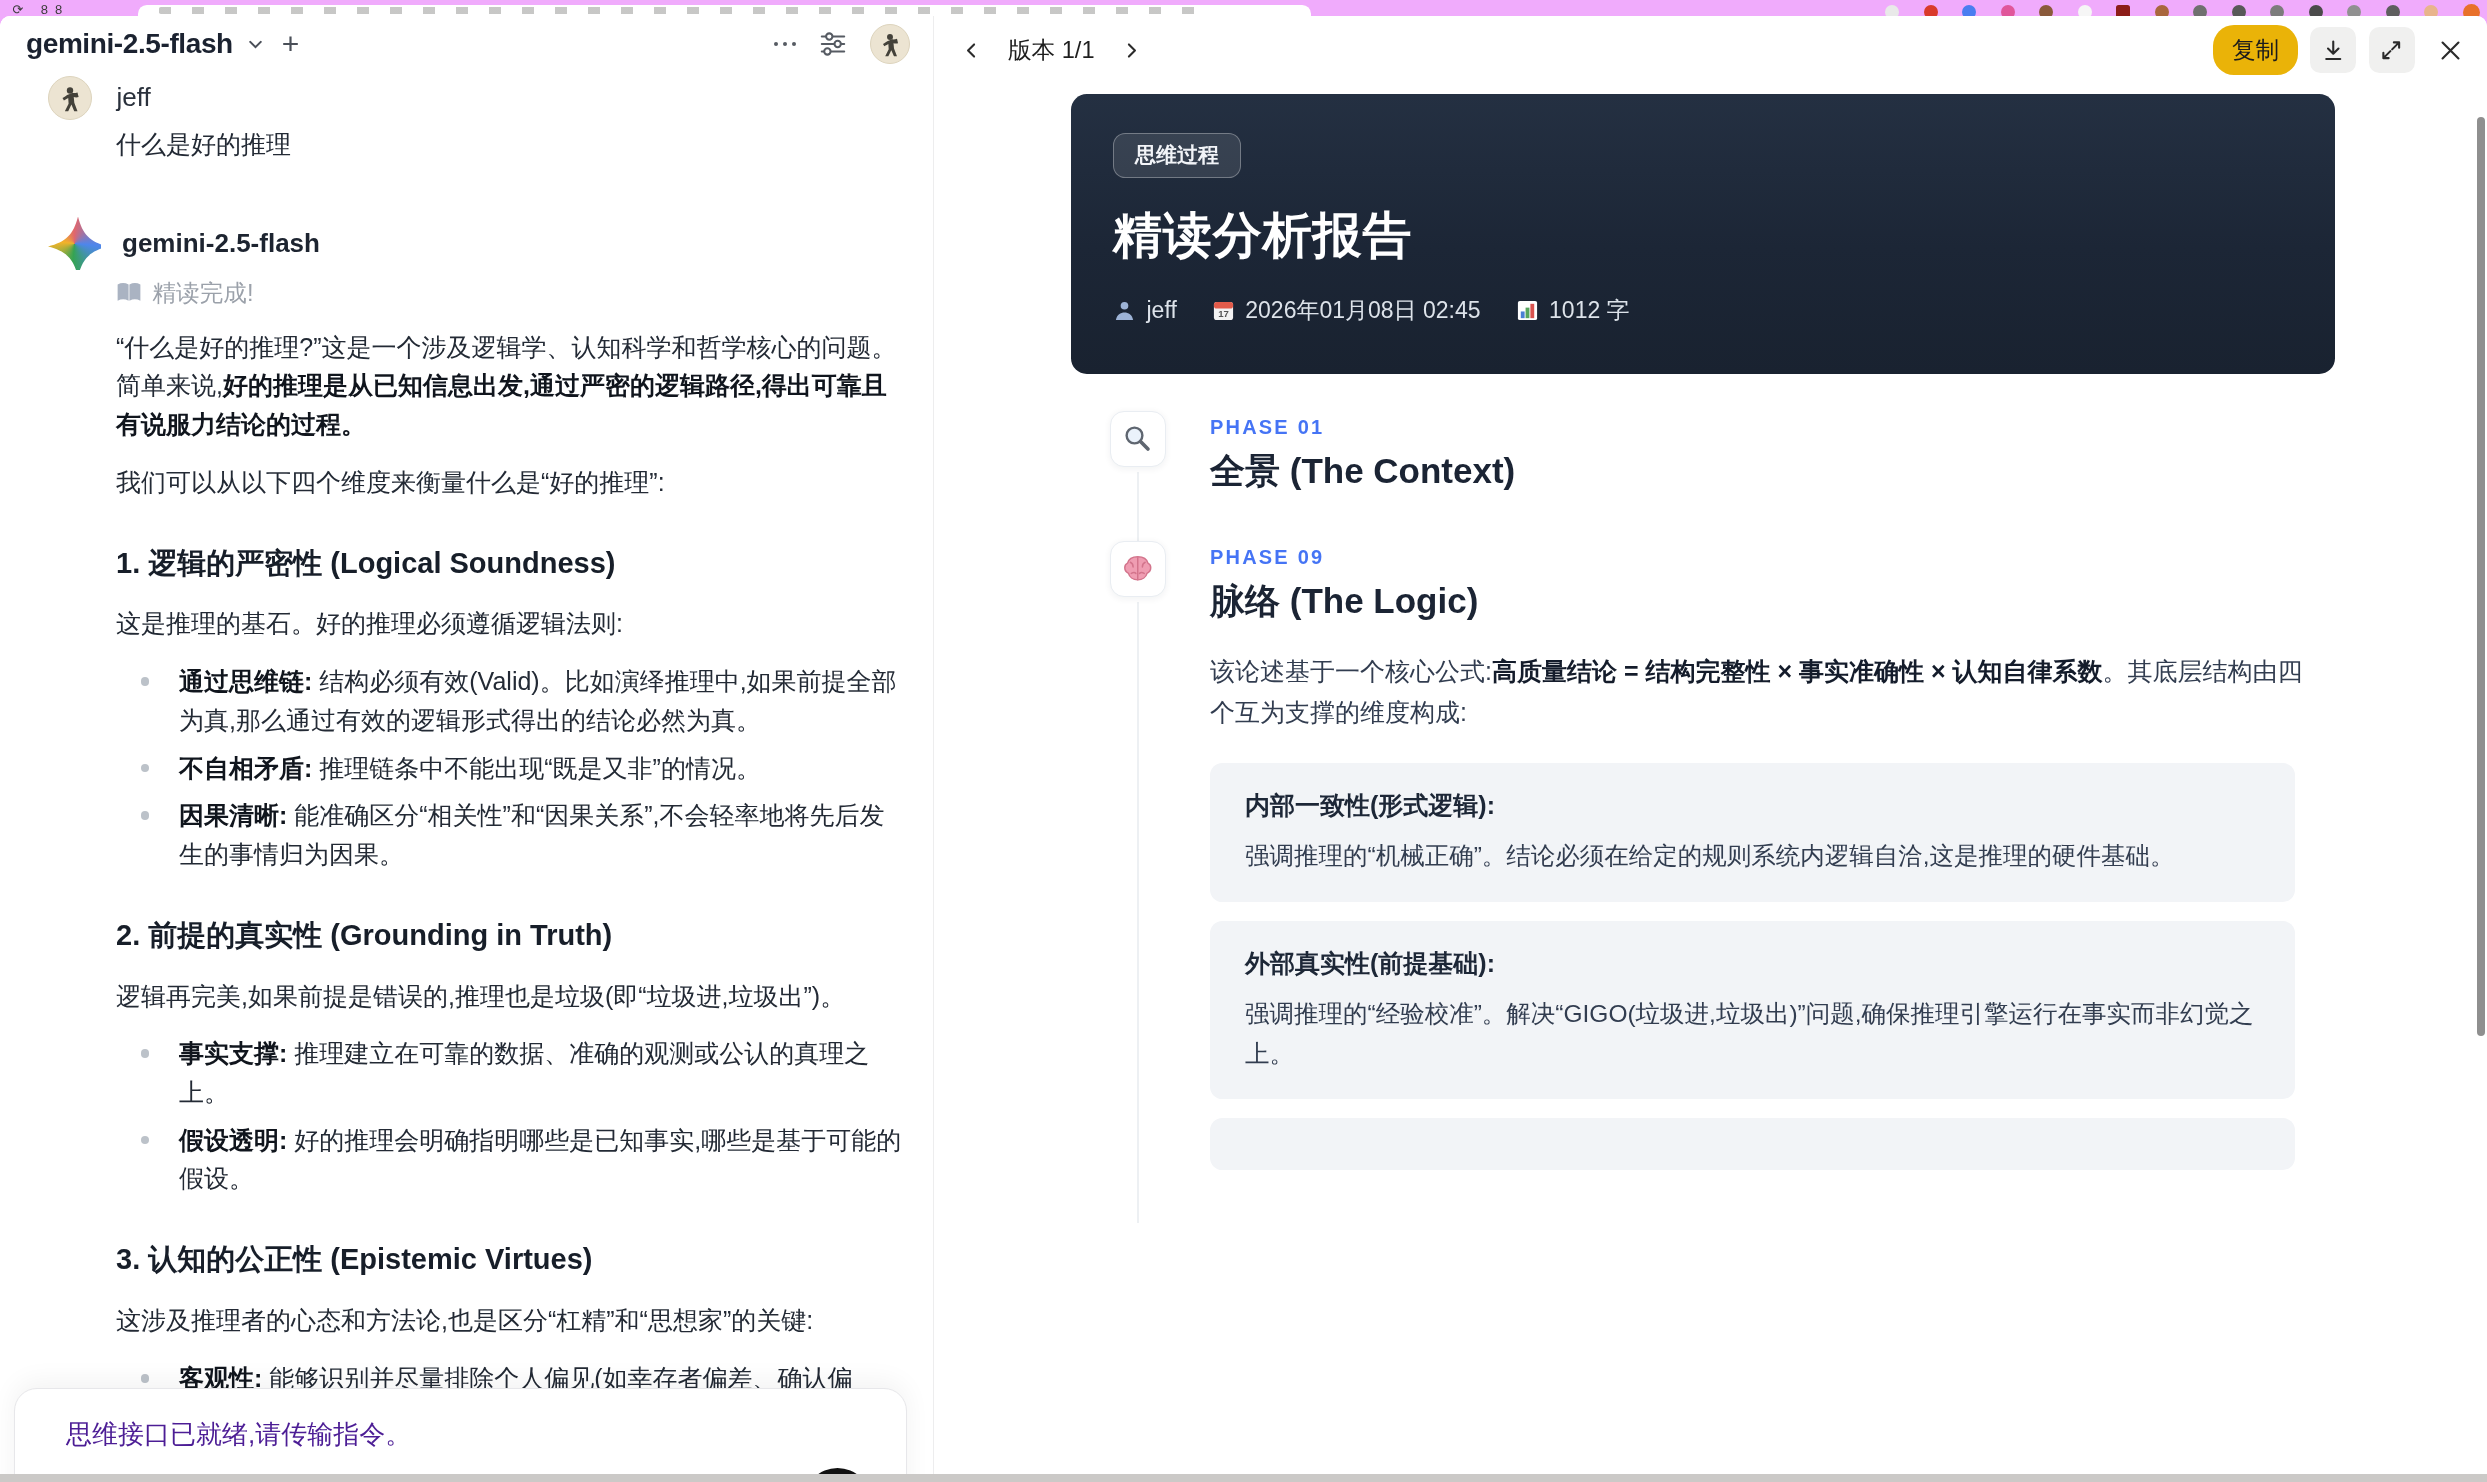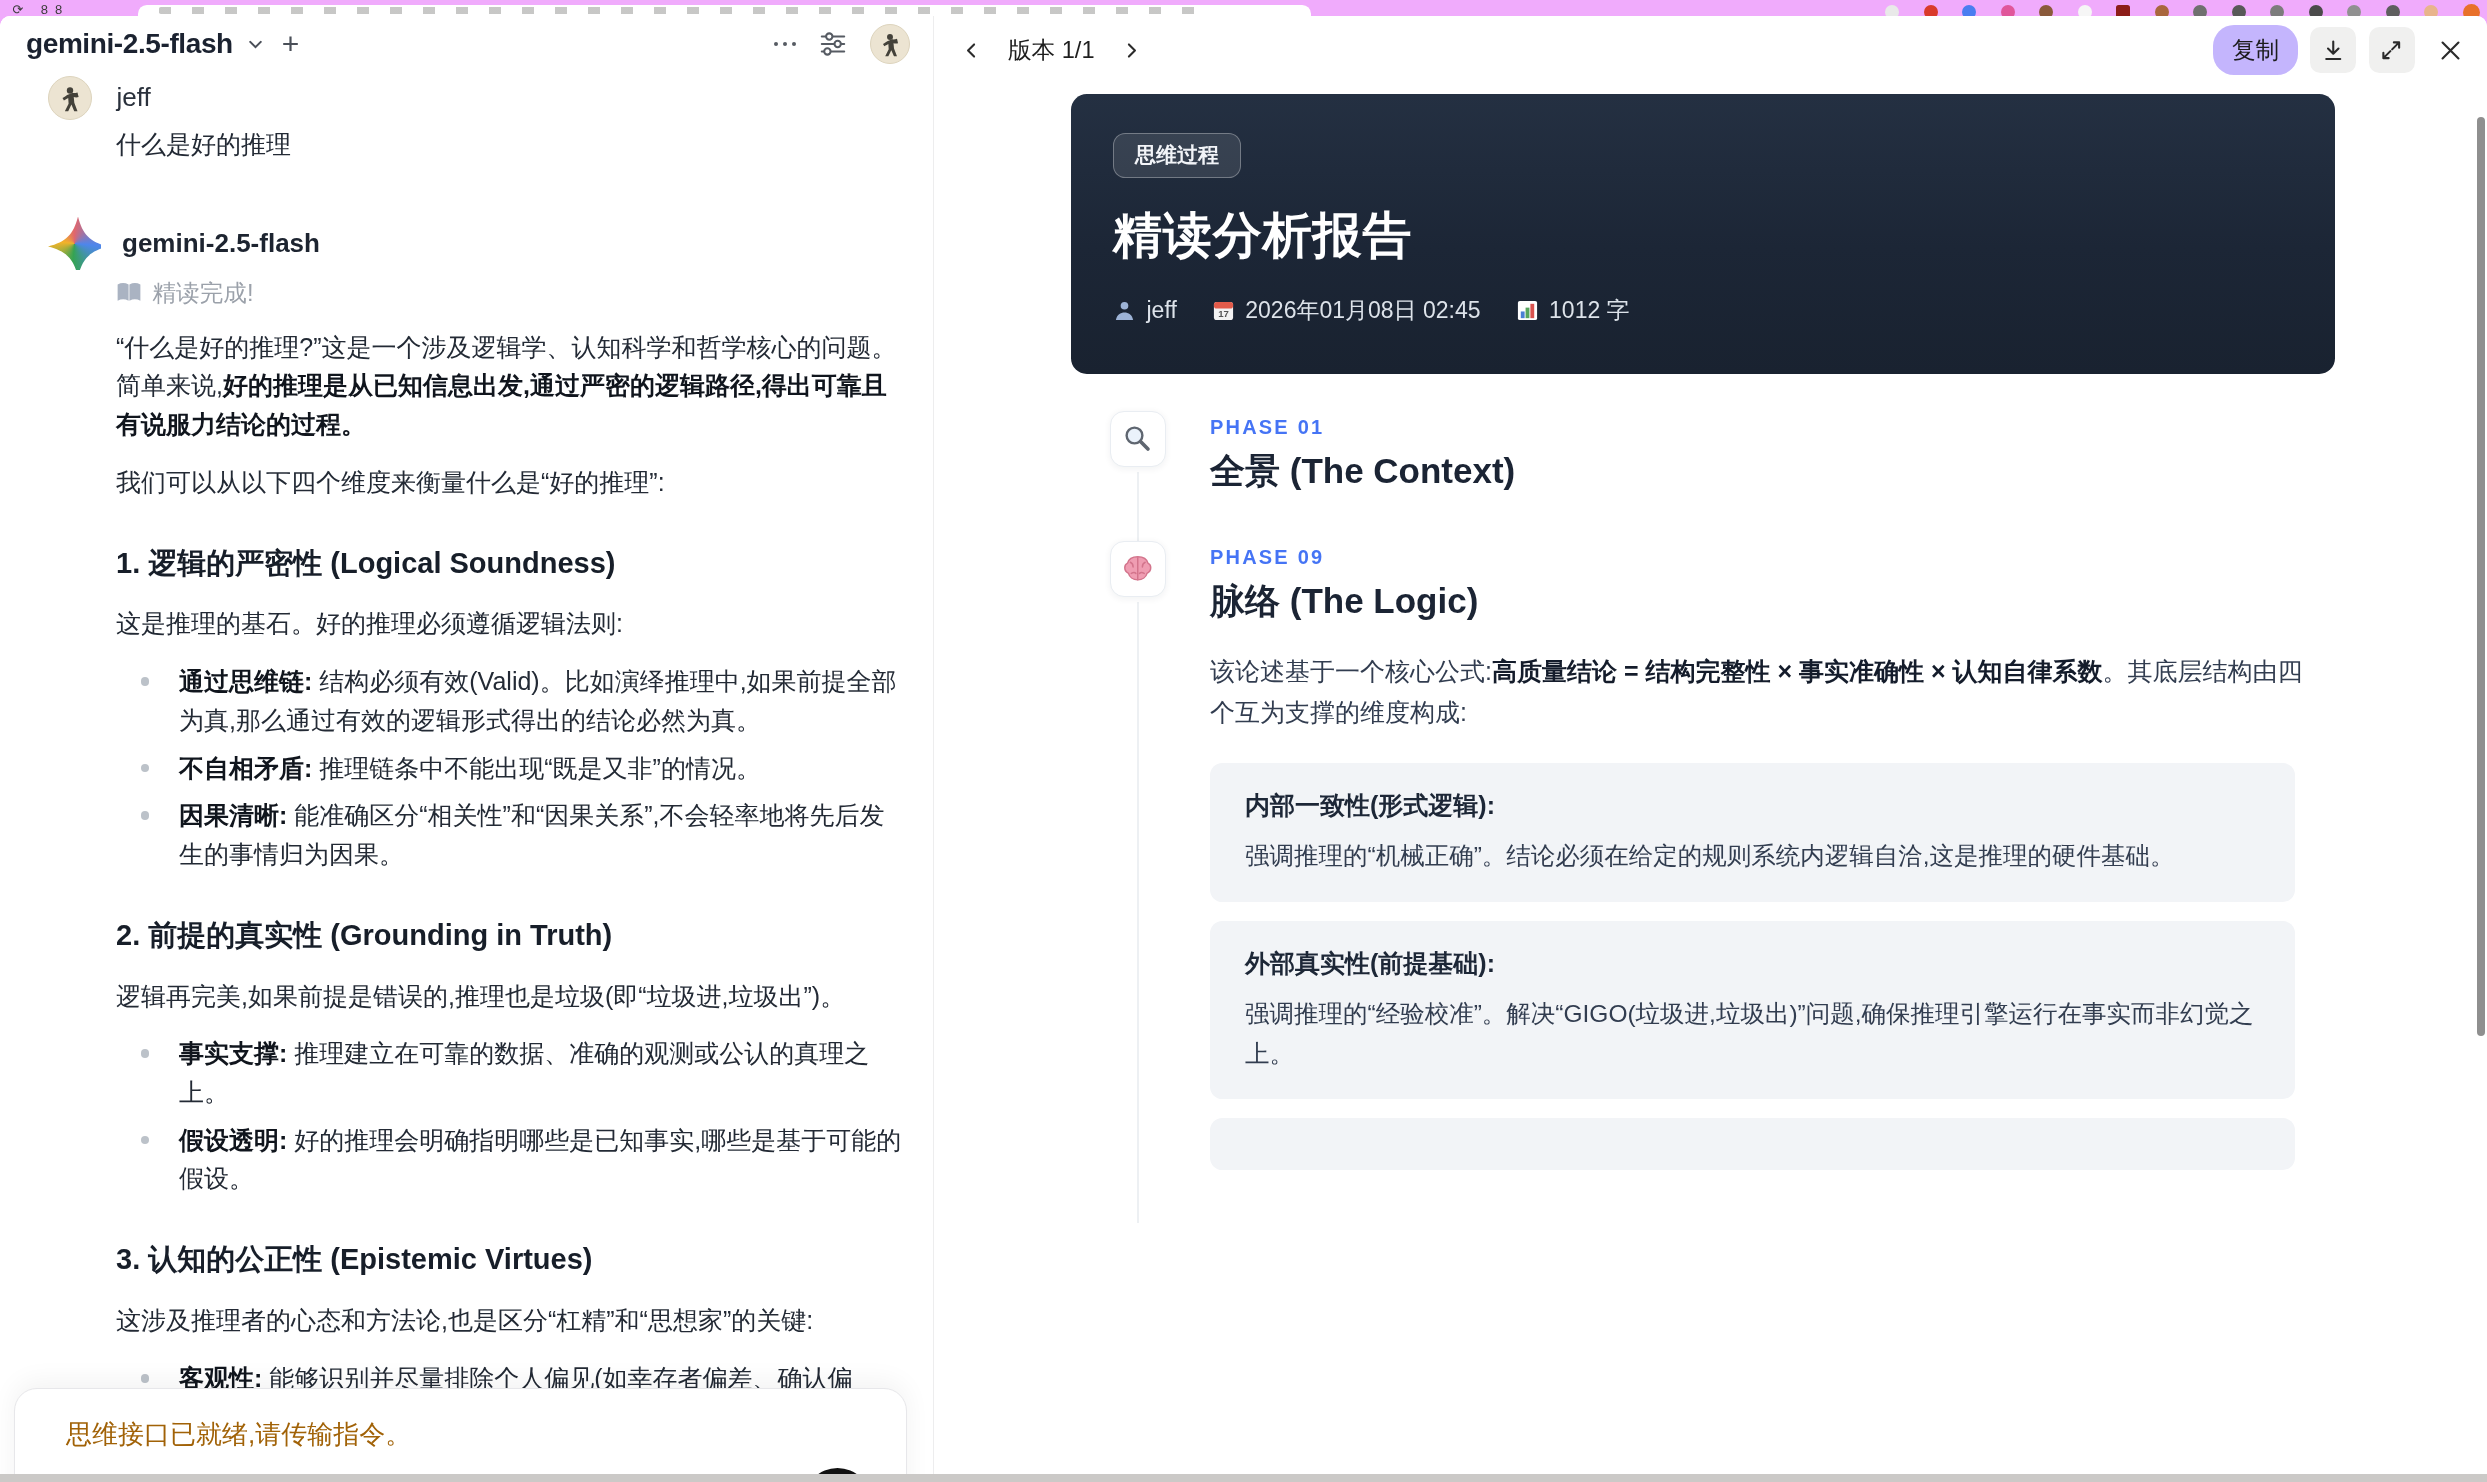--- a/index.html
+++ b/index.html
@@ -45,30 +45,30 @@
   .msg-body b { color:#10151d; }
   .sec-h { font-size:29px; font-weight:700; color:#171e29; margin:39px 0 15.8px; }
   .sec-desc { font-size:25px; line-height:1.55; color:#232a35; }
   ul.sec-list { list-style:none; margin:8.8px 0 0 0; }
   ul.sec-list li { position:relative; padding-left:63px; margin:8.8px 0; font-size:25px; line-height:1.55; }
   ul.sec-list li::before { content:""; position:absolute; left:24.5px; top:15px; width:8.8px; height:8.8px; border-radius:50%; background:#bcc2c9; }
 
   
   .composer { position:absolute; left:14px; top:1372px; width:893px; height:149px; background:#fff;
     border:1.8px solid #e7e7ea; border-radius:23px; box-shadow:0 -7px 26px rgba(0,0,0,.05); z-index:8; padding:28px 51px; }
-  .composer-ph { font-size:26px; color:#a16207; }
+  .composer-ph { font-size:26px; color:#4c1d95; }
   .voice-btn { position:absolute; right:35px; top:79px; width:67px; height:67px; border-radius:50%; background:#111; display:flex; align-items:flex-end; justify-content:center; gap:4.4px; padding-bottom:19px; }
 
   
   .artifact-panel { position:absolute; left:933px; top:0; right:0; height:100%; background:#fff; border-left:0.9px solid #ededee; overflow:hidden; }
   .panel-header { position:absolute; left:0; top:7px; right:0; height:54px; display:flex; align-items:center; padding:0 14px 0 14px; z-index:6; background:transparent; }
   .version-nav { display:flex; align-items:center; gap:14px; font-size:23.6px; color:#1e1e1e; }
   .icon-btn { width:46px; height:46px; border-radius:10.5px; display:flex; align-items:center; justify-content:center; }
   .panel-header-right { margin-left:auto; display:flex; align-items:center; gap:12.3px; }
-  .copy-pill { background:#c4b5fd; border-radius:21px; padding:8.8px 19px; font-size:23.6px; color:#1c1c1c; }
+  .copy-pill { background:#eab308; border-radius:21px; padding:8.8px 19px; font-size:23.6px; color:#1c1c1c; }
 
   .panel-content { position:absolute; left:0; top:67px; right:10.5px; bottom:0; overflow:hidden; }
 
   .hero { margin:10.5px 0 0 137px; width:1264px; height:280px; border-radius:15.8px; padding:39px 42px;
     background:linear-gradient(180deg,#243042 0%, #1c2636 55%, #192230 100%); position:relative; }
   .hero-badge { display:inline-block; padding:7.9px 21px; border-radius:12.3px; font-size:21px; font-weight:700; color:#f2f4f8;
     background:rgba(255,255,255,.10); border:0.9px solid rgba(255,255,255,.30); }
   .hero-title { margin-top:24.5px; font-size:49px; font-weight:700; color:#fff; letter-spacing:0.9px; }
   .hero-meta { margin-top:26px; display:flex; align-items:center; gap:35px; font-size:23px; color:#dde3ea; }
   .meta-item { display:flex; align-items:center; gap:10.5px; }

